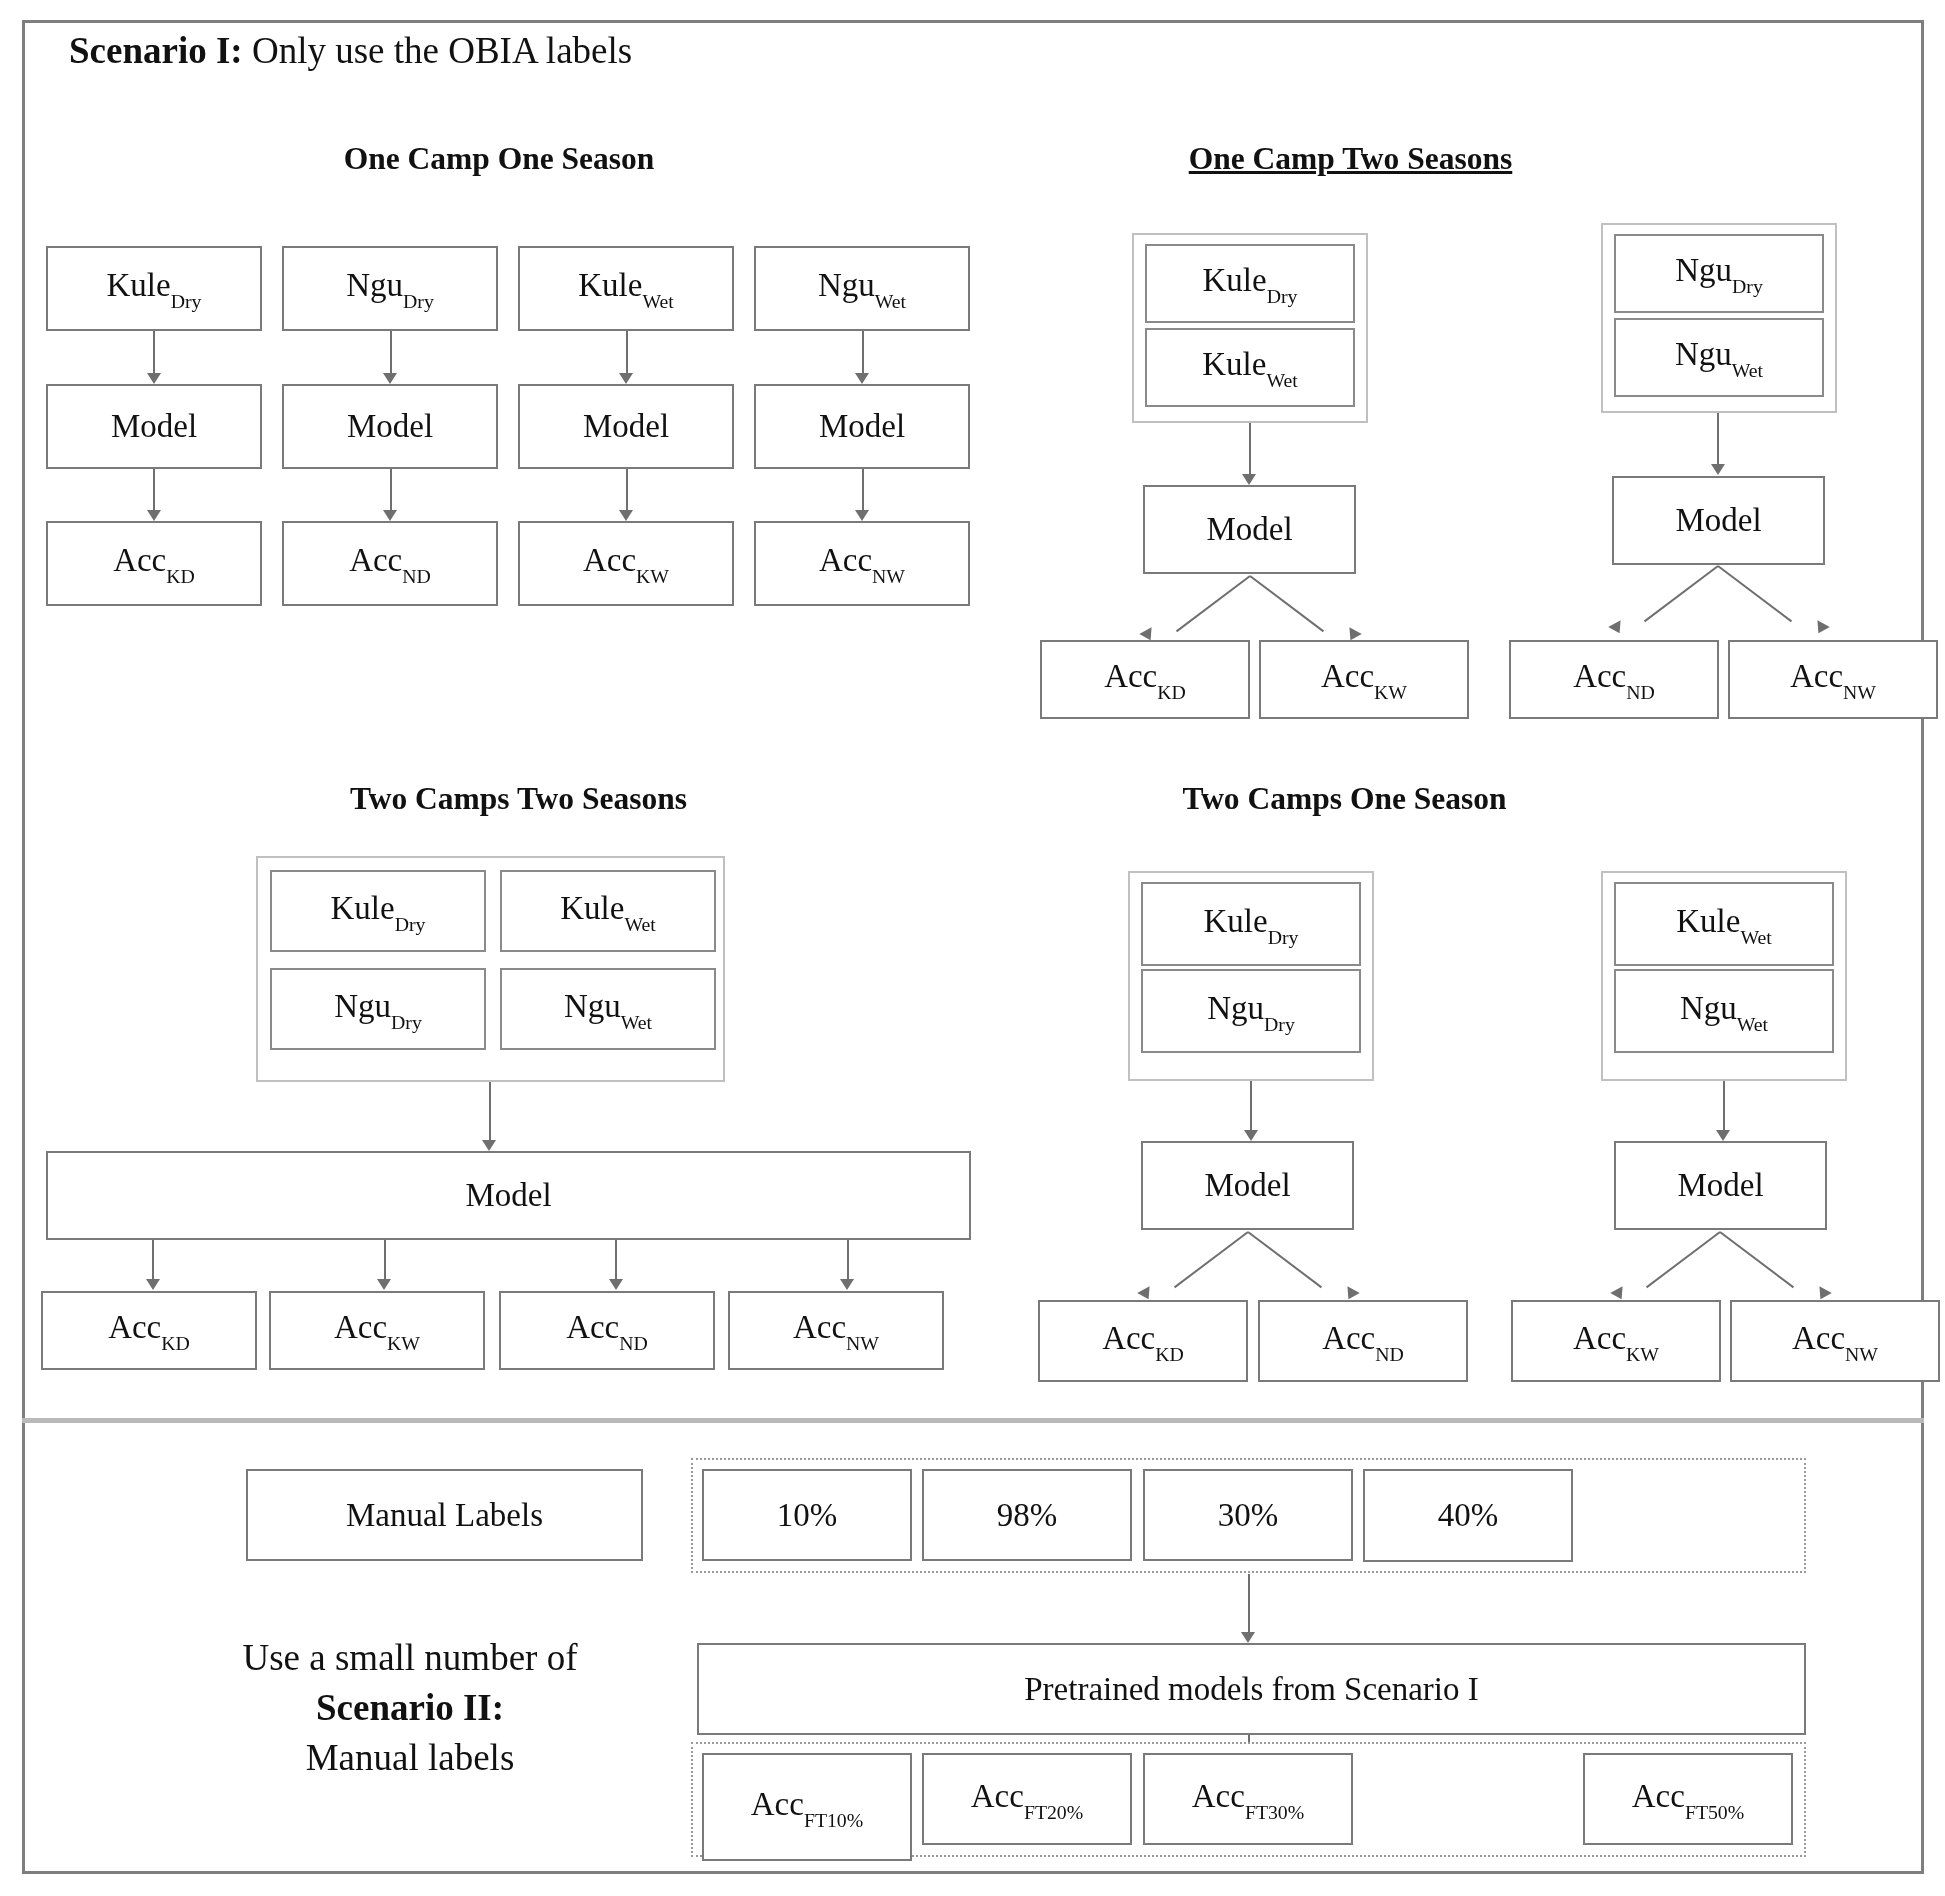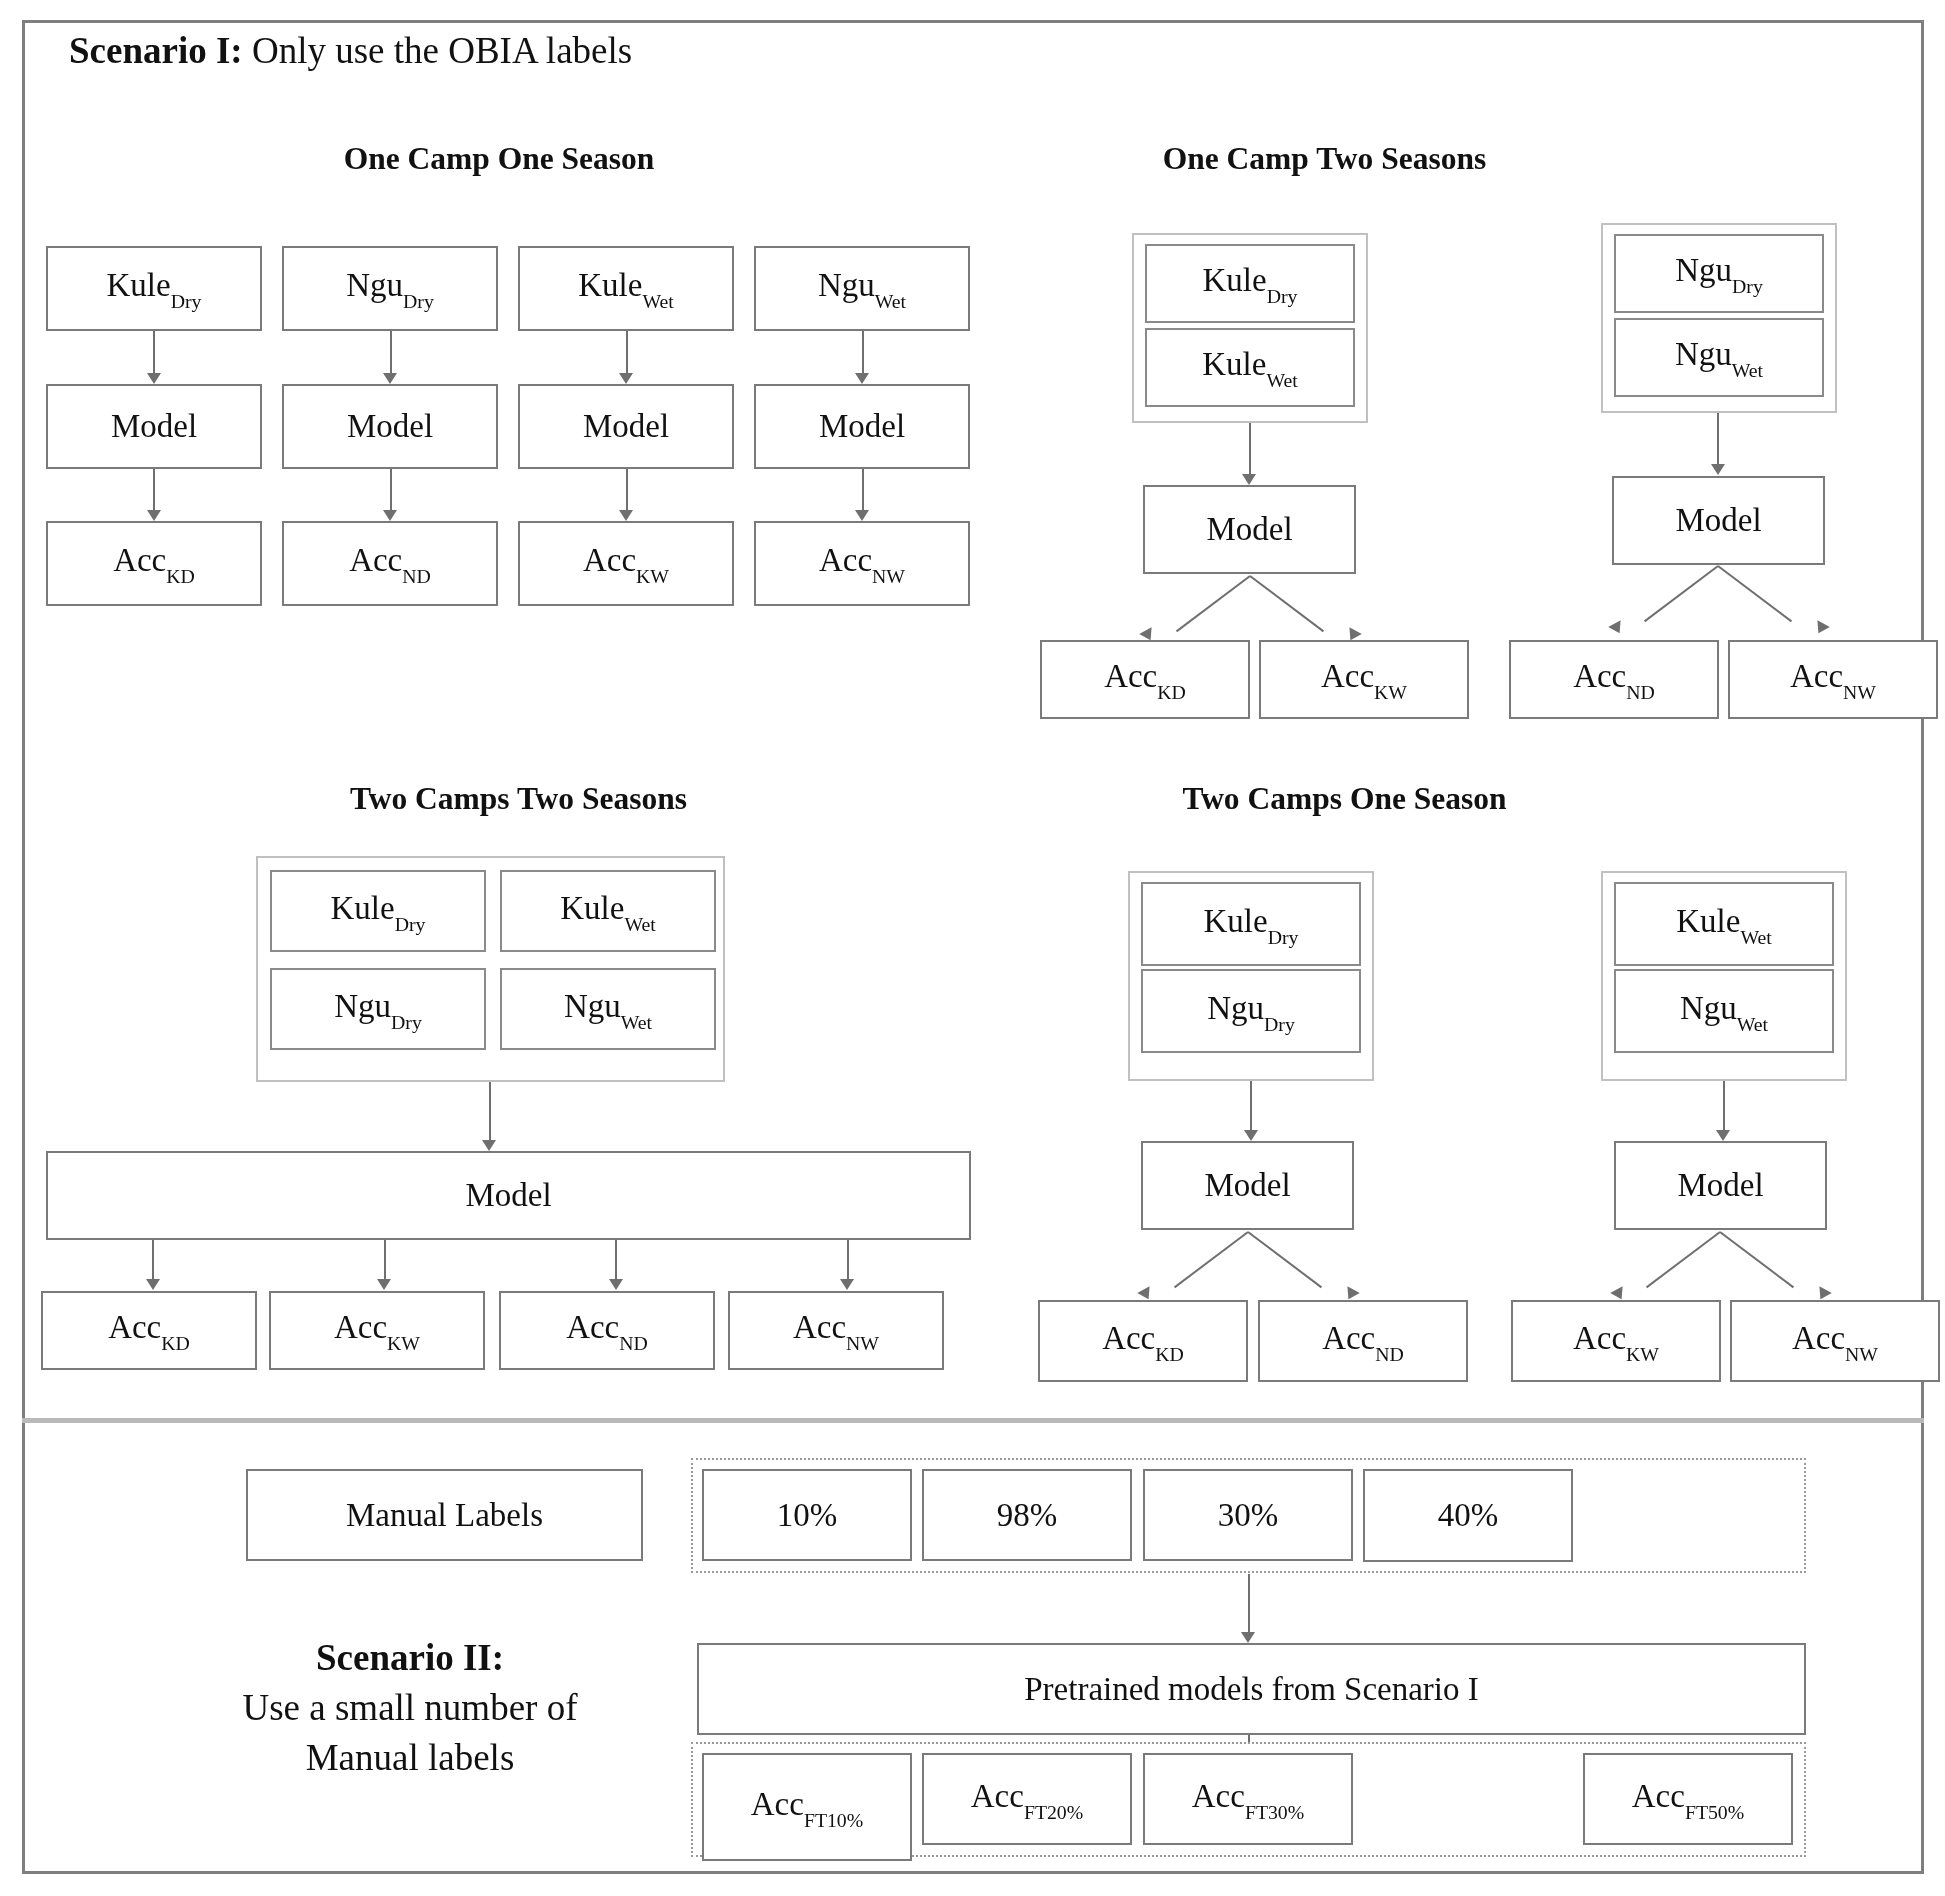--- a/index.html
+++ b/index.html
@@ -168,21 +168,21 @@
   <div class="box" style="left:282px; top:521px; width:216px; height:85px;">
       <span><span>Acc</span><span class="sub">ND</span></span>
     </div>
   <div class="box" style="left:518px; top:521px; width:216px; height:85px;">
       <span><span>Acc</span><span class="sub">KW</span></span>
     </div>
   <div class="box" style="left:754px;top:521px; width:216px; height:85px;">
       <span><span>Acc</span><span class="sub">NW</span></span>
     </div>
 
-  <div class="abs sec-title" style="left:898px; top:141px; width:853px;">One Camp Two Seasons</div>
+  <div class="abs sec-title" style="left:924px; top:141px; width:853px;text-decoration:underline;">One Camp Two Seasons</div>
 
   <div class="group" style="left:1132px; top:233px; width:236px; height:190px;"></div>
   <div class="box thin" style="left:1145px; top:244px; width:210px; height:79px;">
       <span><span>Kule</span><span class="sub">Dry</span></span>
     </div>
   <div class="box thin" style="left:1145px; top:328px; width:210px; height:79px;">
       <span><span>Kule</span><span class="sub">Wet</span></span>
     </div>
   <div class="vline" style="left:1249px; top:423px; height:56px;"></div>
   <div class="ahead" style="left:1242px; top:474px;"></div>
@@ -318,22 +318,22 @@
   <div class="ahead" style="left:1816px; top:1289px; transform:rotate(28deg);"></div>
 
   <div class="box" style="left:1511px; top:1300px; width:210px; height:82px;">
       <span><span>Acc</span><span class="sub">KW</span></span>
     </div>
   <div class="box" style="left:1730px; top:1300px; width:210px; height:82px;">
       <span><span>Acc</span><span class="sub">NW</span></span>
     </div>
 
   <div class="abs scenario-head" style="left:200px; top:1633px; width:420px; text-align:center; line-height:1.35;">
+    <div>Use a small number of</div>
     <div><b>Scenario II:</b></div>
-    <div>Use a small number of</div>
     <div>Manual labels</div>
   </div>
 
   <div class="box" style="left:246px; top:1469px; width:397px; height:92px;">
     <span>Manual Labels</span>
   </div>
 
   <div class="dashbox" style="left:691px; top:1458px; width:1115px; height:115px;"></div>
   <div class="box" style="left:702px; top:1469px; width:210px; height:92px;">
       <span>10%</span>

